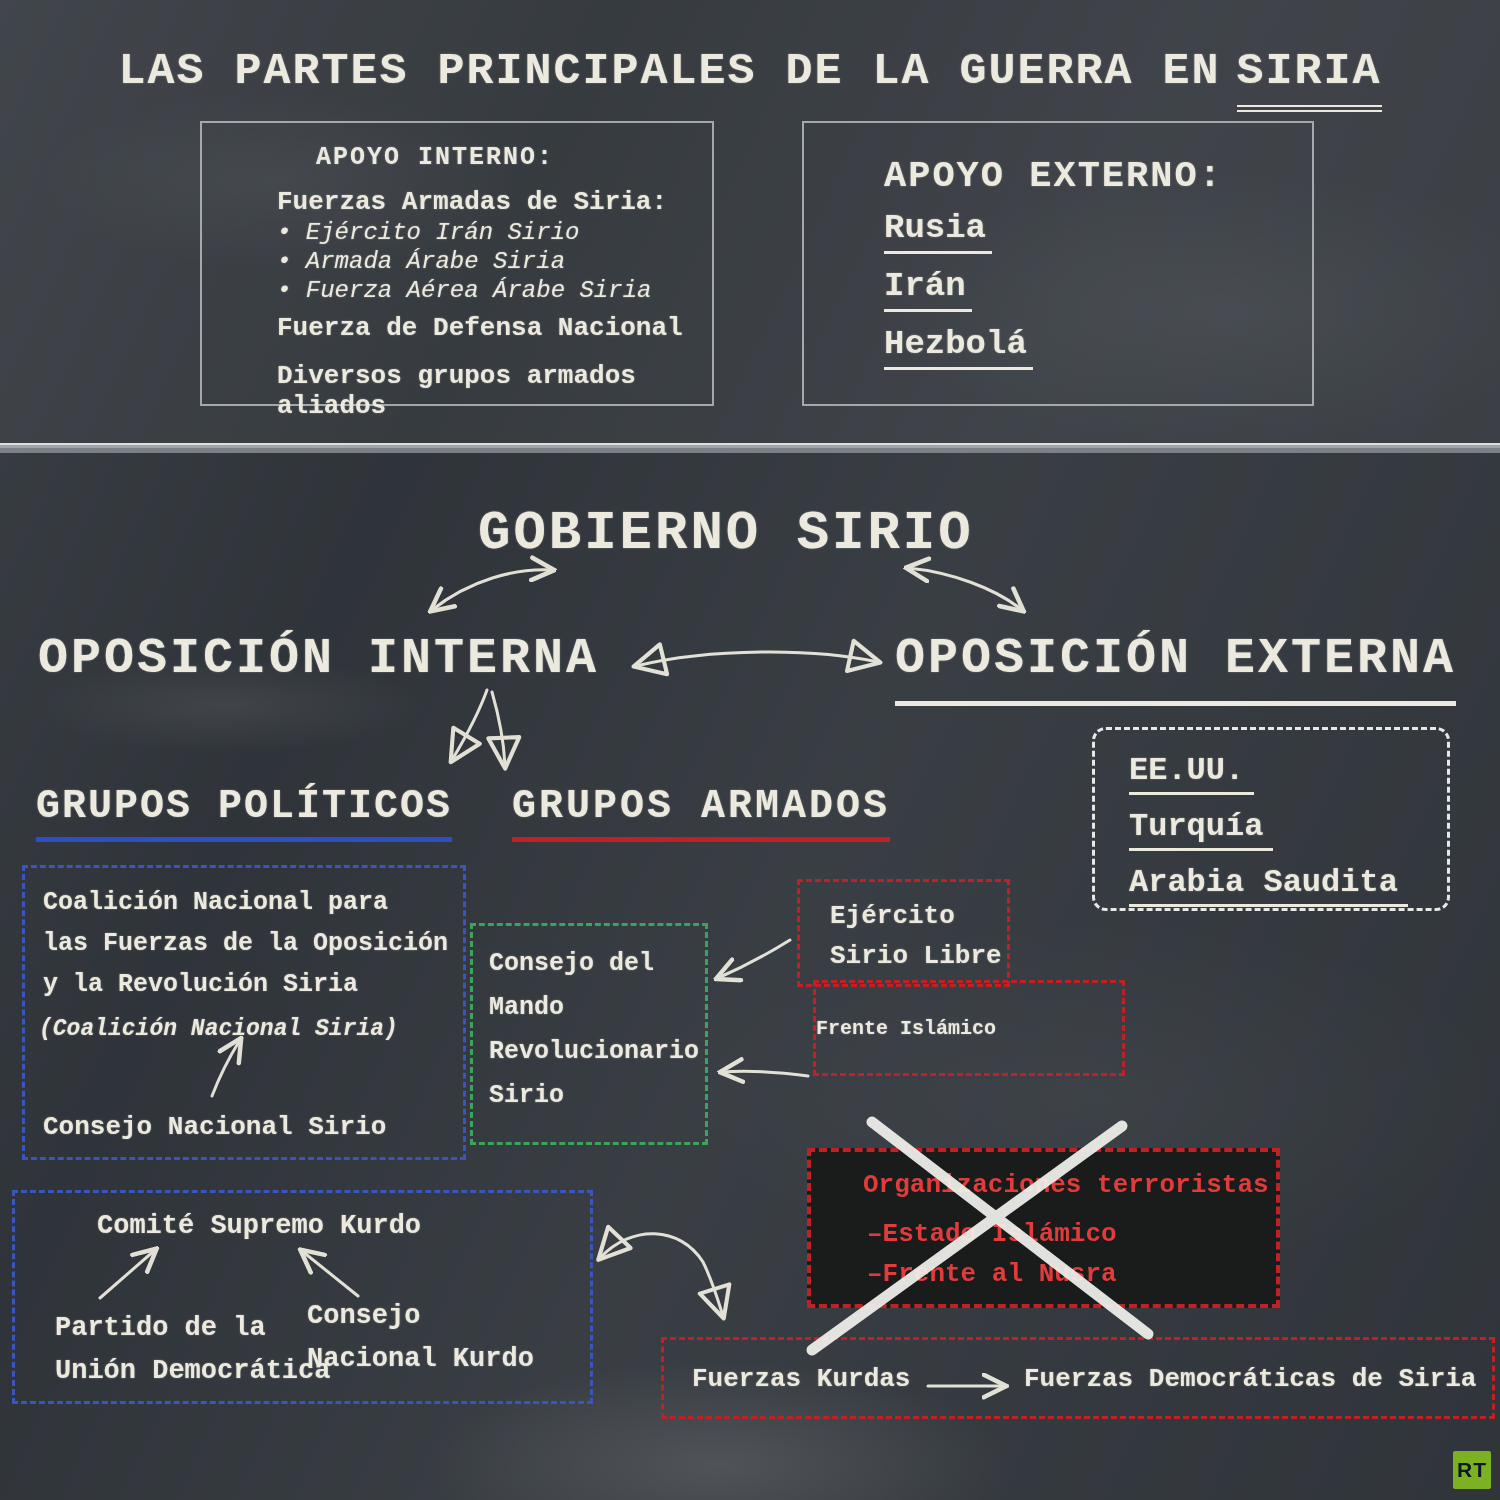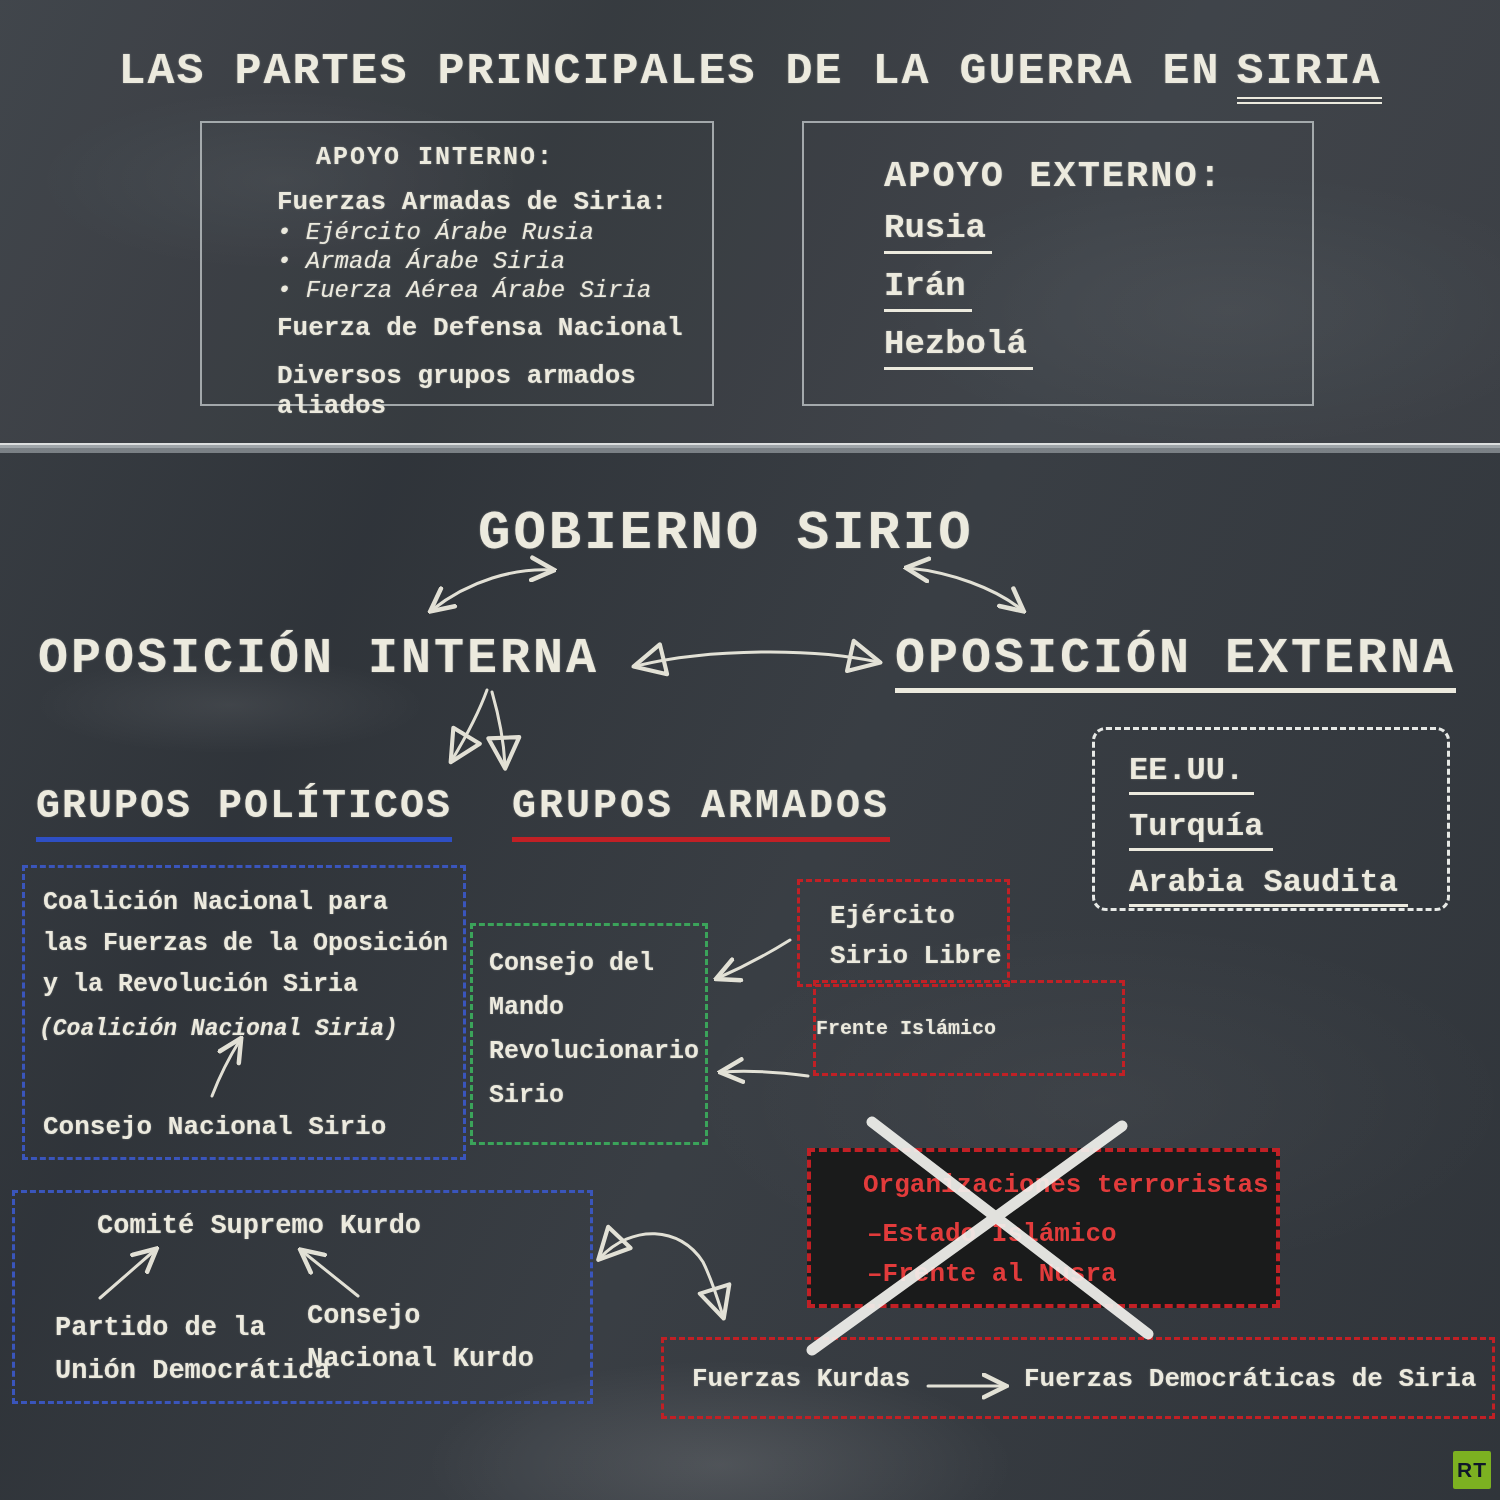--- a/index.html
+++ b/index.html
@@ -16,39 +16,39 @@
     font-family:"Liberation Mono","DejaVu Sans Mono",monospace;
     color:#eceade;
   }
   .chalk { text-shadow:0 0 2px rgba(240,240,235,0.4); }
   .abs { position:absolute; }
   .top-tint { left:0; top:0; width:1500px; height:443px; background:rgba(255,255,255,0.035); }
   .seam { left:0; top:443px; width:1500px; height:10px; opacity:.9;
           background:linear-gradient(to bottom,#eef0f0 0 2px,#aab0b4 2px 5px,#82888d 5px 10px); }
 
   .title { top:46px; left:0; width:1500px; text-align:center; font-size:45px; font-weight:bold; letter-spacing:2px; white-space:nowrap; }
-  .title .hl { border-bottom:7px double #eceade; padding-bottom:0; }
+  .title .hl { border-bottom:7px double #eceade; padding-bottom:8px; }
   .title .pre { margin-right:16px; }
 
   .panel { border:2px solid rgba(208,213,215,0.7); }
   #apoyo-interno-box { left:200px; top:121px; width:510px; height:281px; }
   #apoyo-externo-box { left:802px; top:121px; width:508px; height:281px; }
   .ai-heading { left:78px; top:20px; font-size:25px; font-weight:bold; letter-spacing:2px;margin-left:36px; }
   .ai-sub     { left:75px; top:64px; font-size:26px; font-weight:bold; }
   .ai-bullets { left:75px; top:95px; font-size:24px; font-style:italic; line-height:29px; }
   .ai-line2   { left:75px; top:190px; font-size:26px; font-weight:bold; }
   .ai-line3   { left:75px; top:238px; font-size:26px; font-weight:bold; }
   .ae-heading { left:80px; top:32px; font-size:37px; font-weight:bold; letter-spacing:2px; }
   .ae-items   { left:80px; top:86px; font-size:34px; font-weight:bold; }
   .ae-items .item { display:table; border-bottom:3px solid #eceade; padding:0 6px 4px 0; margin-bottom:13px; }
 
   .gobierno { left:478px; top:503px; font-size:54px; font-weight:bold; letter-spacing:3px; white-space:nowrap; }
   .op-int   { left:38px;  top:630px; font-size:50px; font-weight:bold; letter-spacing:3px; white-space:nowrap; }
   .op-ext   { left:895px; top:630px; font-size:50px; font-weight:bold; letter-spacing:3px; white-space:nowrap;
-              border-bottom:5px solid #eceade; padding-bottom:1px;text-align:right; }
+              border-bottom:5px solid #eceade; padding-bottom:14px;text-align:right; }
   .gp { left:36px;  top:784px; font-size:40px; font-weight:bold; letter-spacing:2px; white-space:nowrap;
         border-bottom:5px solid #2e4fc4; padding-bottom:8px; }
   .ga { left:512px; top:784px; font-size:40px; font-weight:bold; letter-spacing:3px; white-space:nowrap;
         border-bottom:5px solid #c12025; padding-bottom:8px; }
 
   #eeuu-box { left:1092px; top:727px; width:352px; height:178px; border:3px dashed #e7e9e6; border-radius:14px; }
   .eeuu-items { left:34px; top:22px; font-size:32px; font-weight:bold; }
   .eeuu-items .item { display:table; border-bottom:3px solid #eceade; padding:0 10px 3px 0; margin-bottom:13px; }
 
   #coalicion-box { left:22px; top:865px; width:438px; height:289px; border:3px dashed #3a55bb; }
@@ -94,21 +94,21 @@
   <div class="abs seam"></div>
 
   <div class="abs title chalk">
     <span class="pre">LAS PARTES PRINCIPALES DE LA GUERRA EN</span><span class="hl">SIRIA</span>
   </div>
 
   <div class="abs panel" id="apoyo-interno-box">
     <div class="abs ai-heading chalk">APOYO INTERNO:</div>
     <div class="abs ai-sub chalk">Fuerzas Armadas de Siria:</div>
     <div class="abs ai-bullets chalk">
-      <div>• Ejército Árabe Rusia</div>
+      <div>• Ejército Irán Sirio</div>
       <div>• Armada Árabe Siria</div>
       <div>• Fuerza Aérea Árabe Siria</div>
     </div>
     <div class="abs ai-line2 chalk">Fuerza de Defensa Nacional</div>
     <div class="abs ai-line3 chalk">Diversos grupos armados aliados</div>
   </div>
 
   <div class="abs panel" id="apoyo-externo-box">
     <div class="abs ae-heading chalk">APOYO EXTERNO:</div>
     <div class="abs ae-items chalk">

